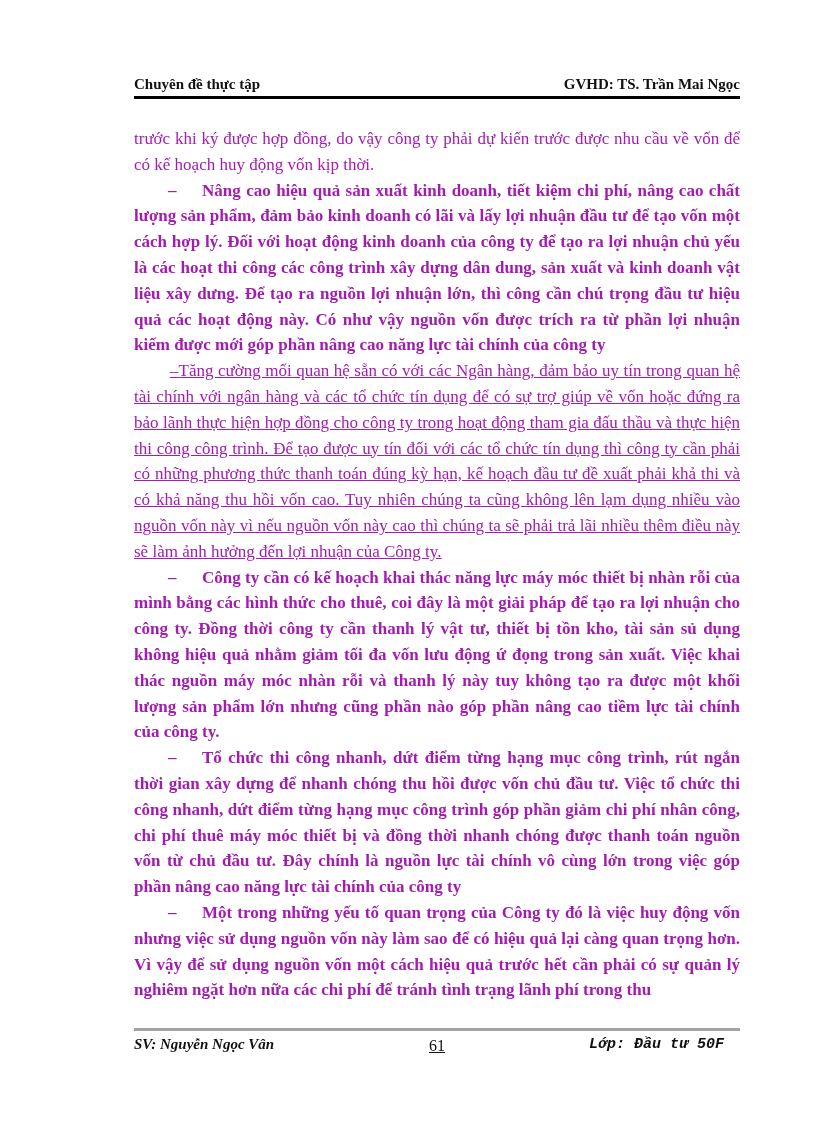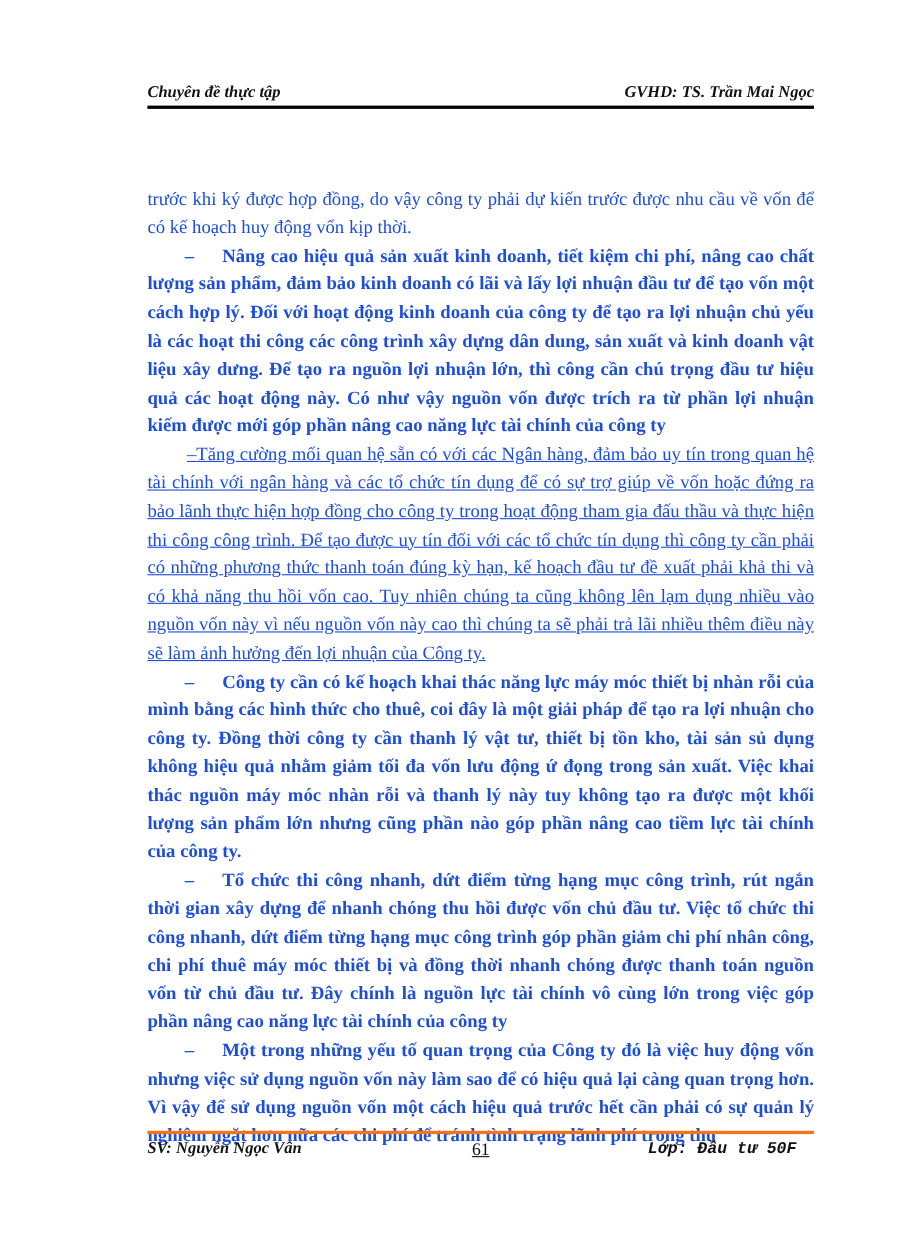--- a/index.html
+++ b/index.html
@@ -1,37 +1,37 @@
 <!DOCTYPE html>
 <html><head>
   <meta charset="utf-8">
   <style>
     html, body { margin: 0; padding: 0; background: #ffffff; }
     body { width: 816px; height: 1123px; position: relative; overflow: hidden; }
     .page { position: absolute; left: 0; top: 0; width: 816px; height: 1123px; background: #fff; }
     .header {
       position: absolute; left: 134px; top: 74px; width: 606px; height: 22px;
       border-bottom: 3px solid #000;
-      font-family: "Liberation Serif", serif; font-style: italic; font-weight: bold;
+      font-family: "Liberation Serif", serif; font-weight: bold;
       font-size: 15px; color: #111;
     }
     .header .left { position: absolute; left: 0; top: 2px; }
     .header .right { position: absolute; right: 0; top: 2px; }
     .body {
       position: absolute; left: 134px; top: 126px; width: 606px;
       font-family: "Liberation Serif", serif; font-size: 17px; line-height: 25.8px;
-      color: #1d4ed8; text-align: justify; margin-top: 42px;
+      color: #a21caf; text-align: justify;
     }
     .body p { margin: 0; }
     .body p.indent { text-indent: 36px; text-decoration: underline; }
     .body p.dash { text-indent: 34px; font-weight: bold; }
     .body p.dash .dash-mark { display: inline-block; width: 34px; text-indent: 0; }
     .footer {
       position: absolute; left: 134px; top: 1028px; width: 606px; height: 24px;
-      border-top: 3px solid #f97316;
+      border-top: 3px solid #a3a3a3;
       font-family: "Liberation Serif", serif; font-size: 15px; color: #111;
     }
     .footer .left { position: absolute; left: 0; top: 5px; font-style: italic; font-weight: bold; }
     .footer .center { position: absolute; left: 0; right: 0; top: 6px; text-align: center; font-size: 16px; text-decoration: underline; }
     .footer .right { position: absolute; right: 16px; top: 5px; font-style: italic; font-weight: bold; font-family: Liberation Mono, monospace; }
   </style>
 </head>
 <body>
 
 <div class="page">

